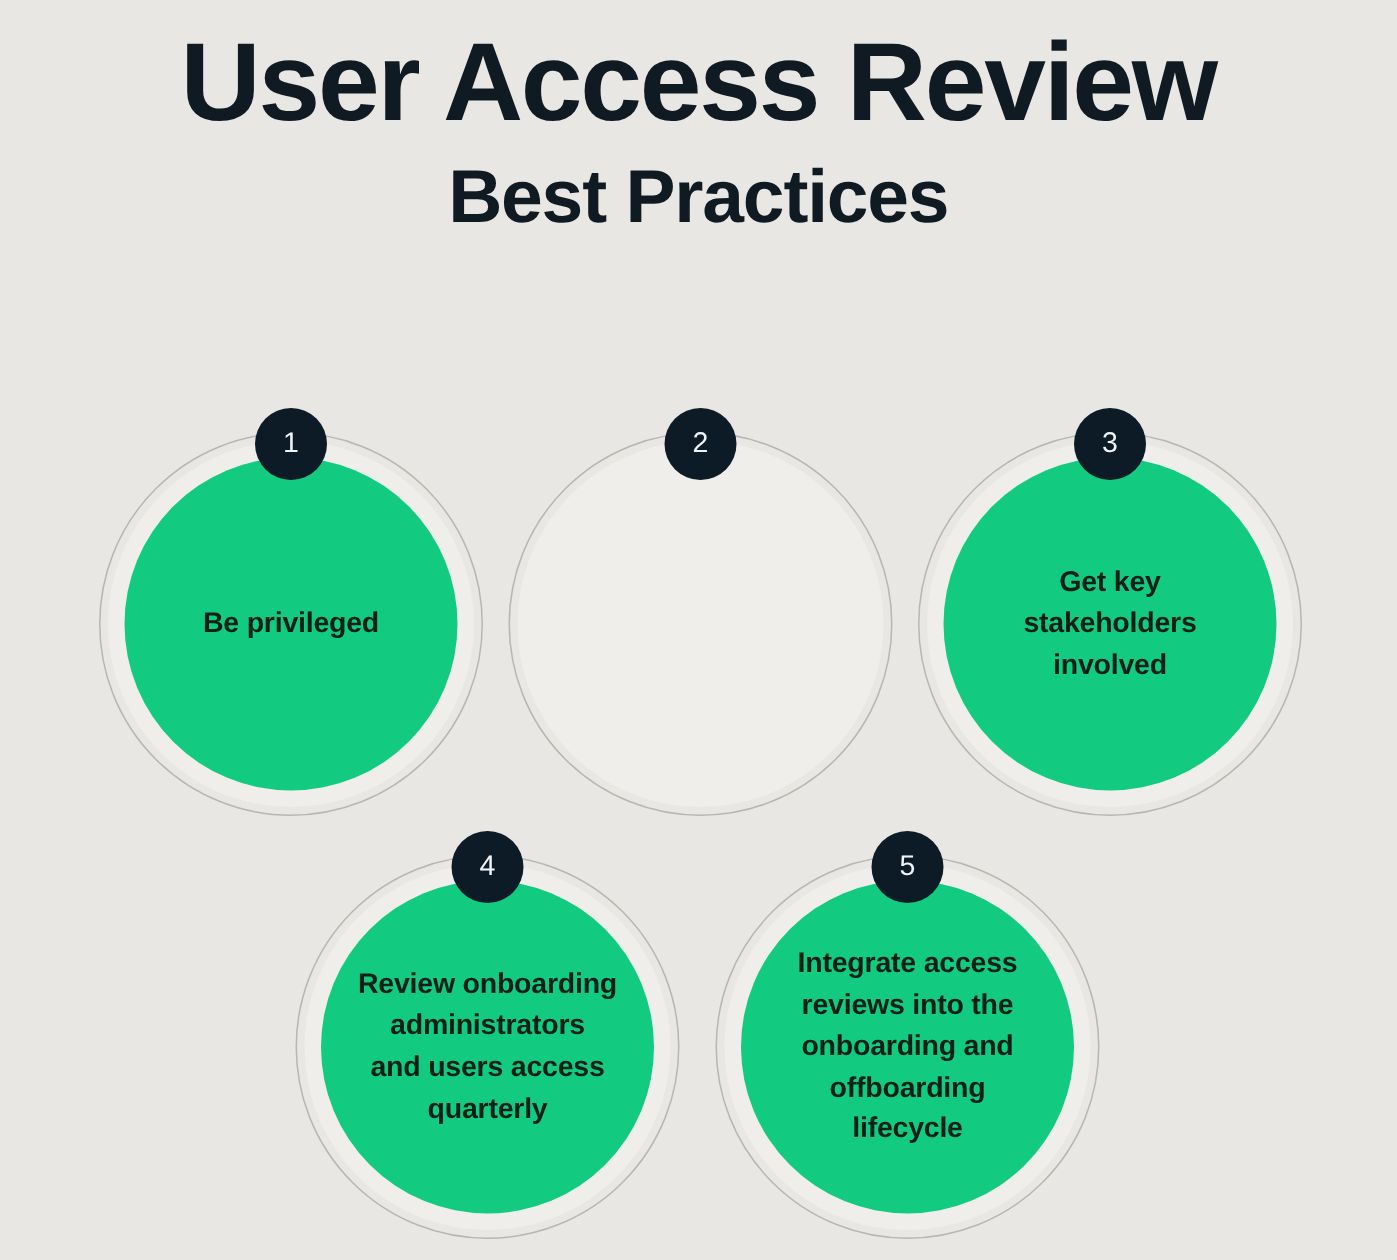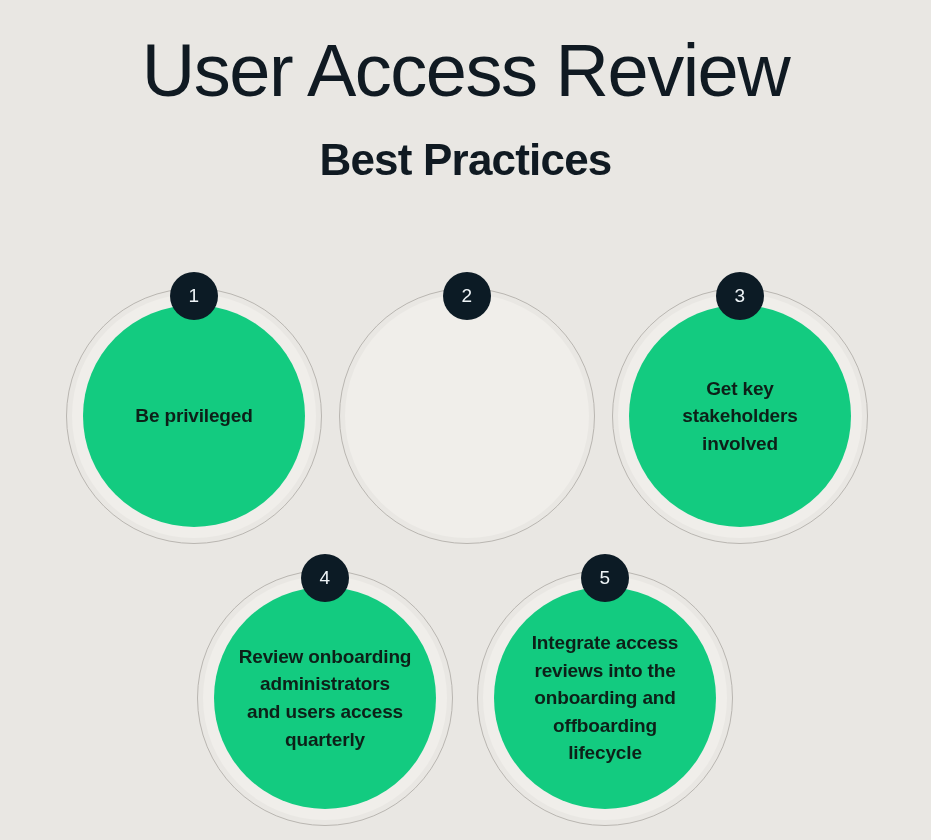--- a/index.html
+++ b/index.html
@@ -27,33 +27,33 @@
   
   .header {
     position: absolute;
     top: 0;
     left: 0;
     width: 931px;
     text-align: center;
     user-select: none;
   }
   .title {
-    margin: 16px;
+    margin: 0;
     padding-top: 18px;
     font-size: 74px;
     line-height: 1.0;
-    font-weight: 400;
+    font-weight: 700;
     letter-spacing: -1.5px;
     color: #101a22;
     font-family: "Liberation Sans", sans-serif;
   }
   .subtitle {
-    margin: 12px;
+    margin: 0;
     padding-top: 14px;
-    font-size: 44px;
+    font-size: 50px;
     line-height: 1.0;
     font-weight: 700;
     letter-spacing: -0.8px;
     color: #101a22;
     font-family: "Liberation Sans", sans-serif;
   }
 
   
   .cards {
     position: absolute;

